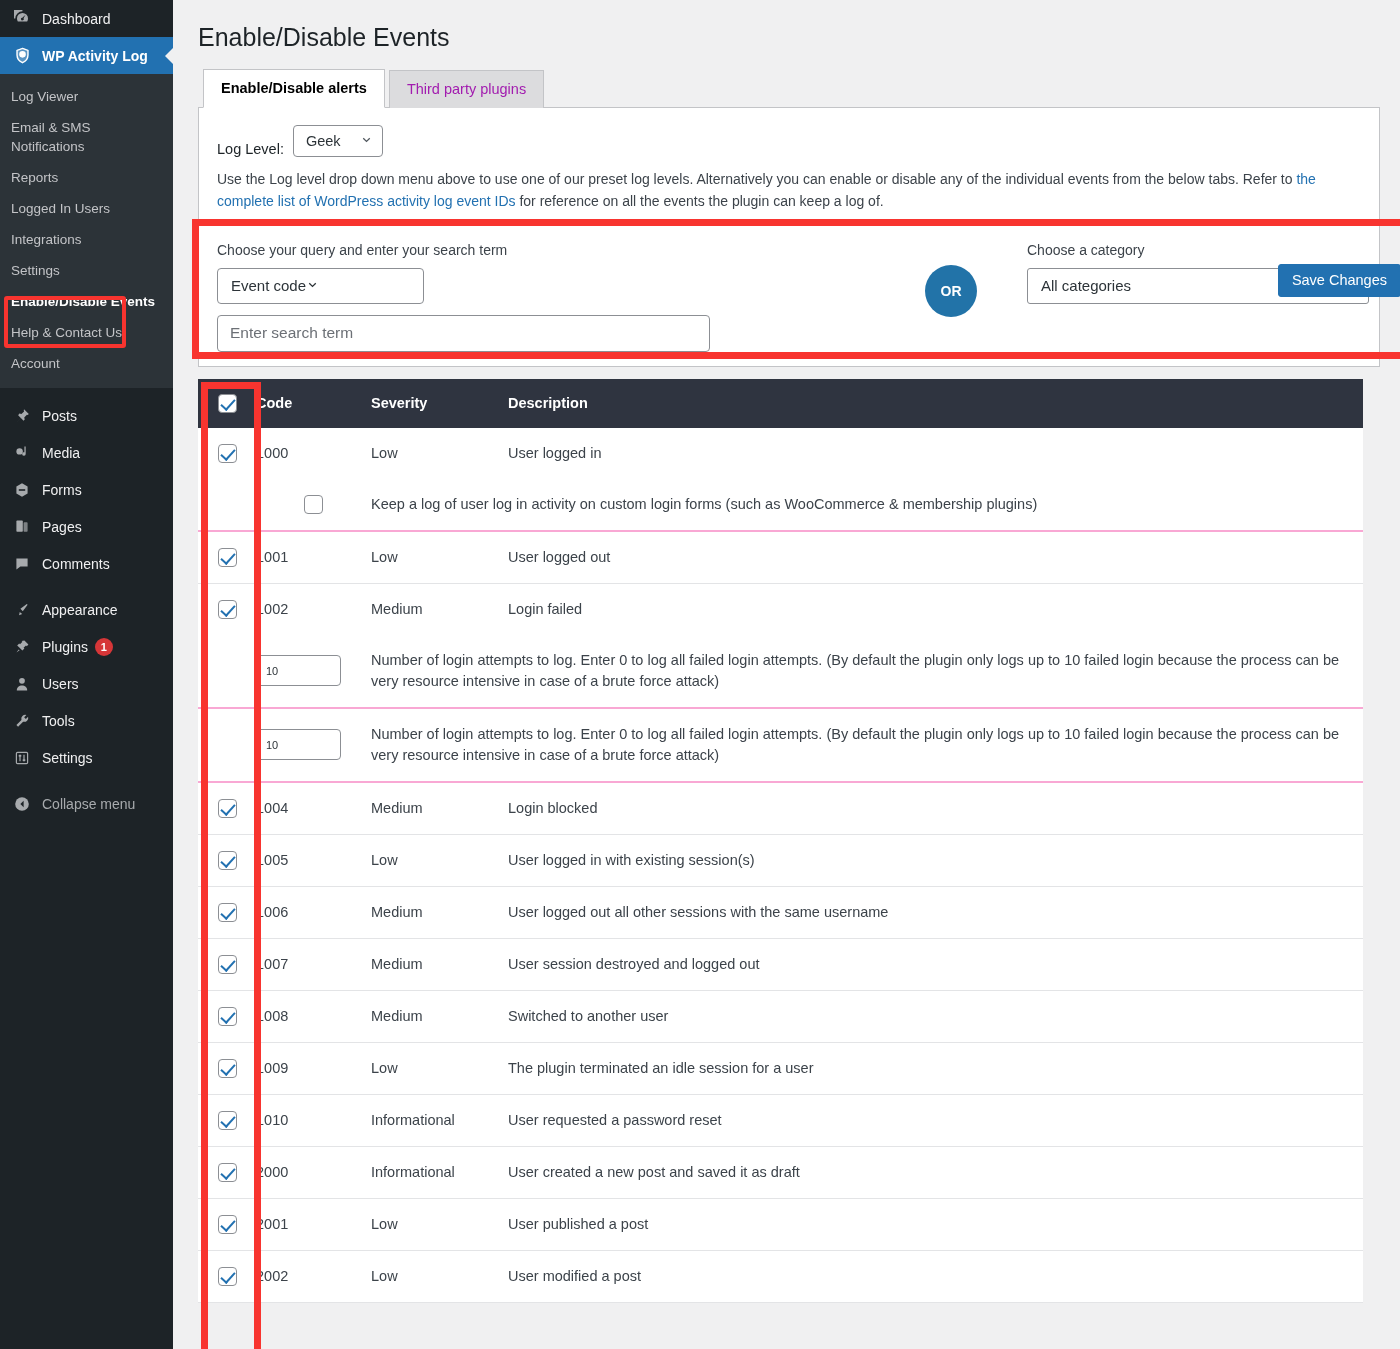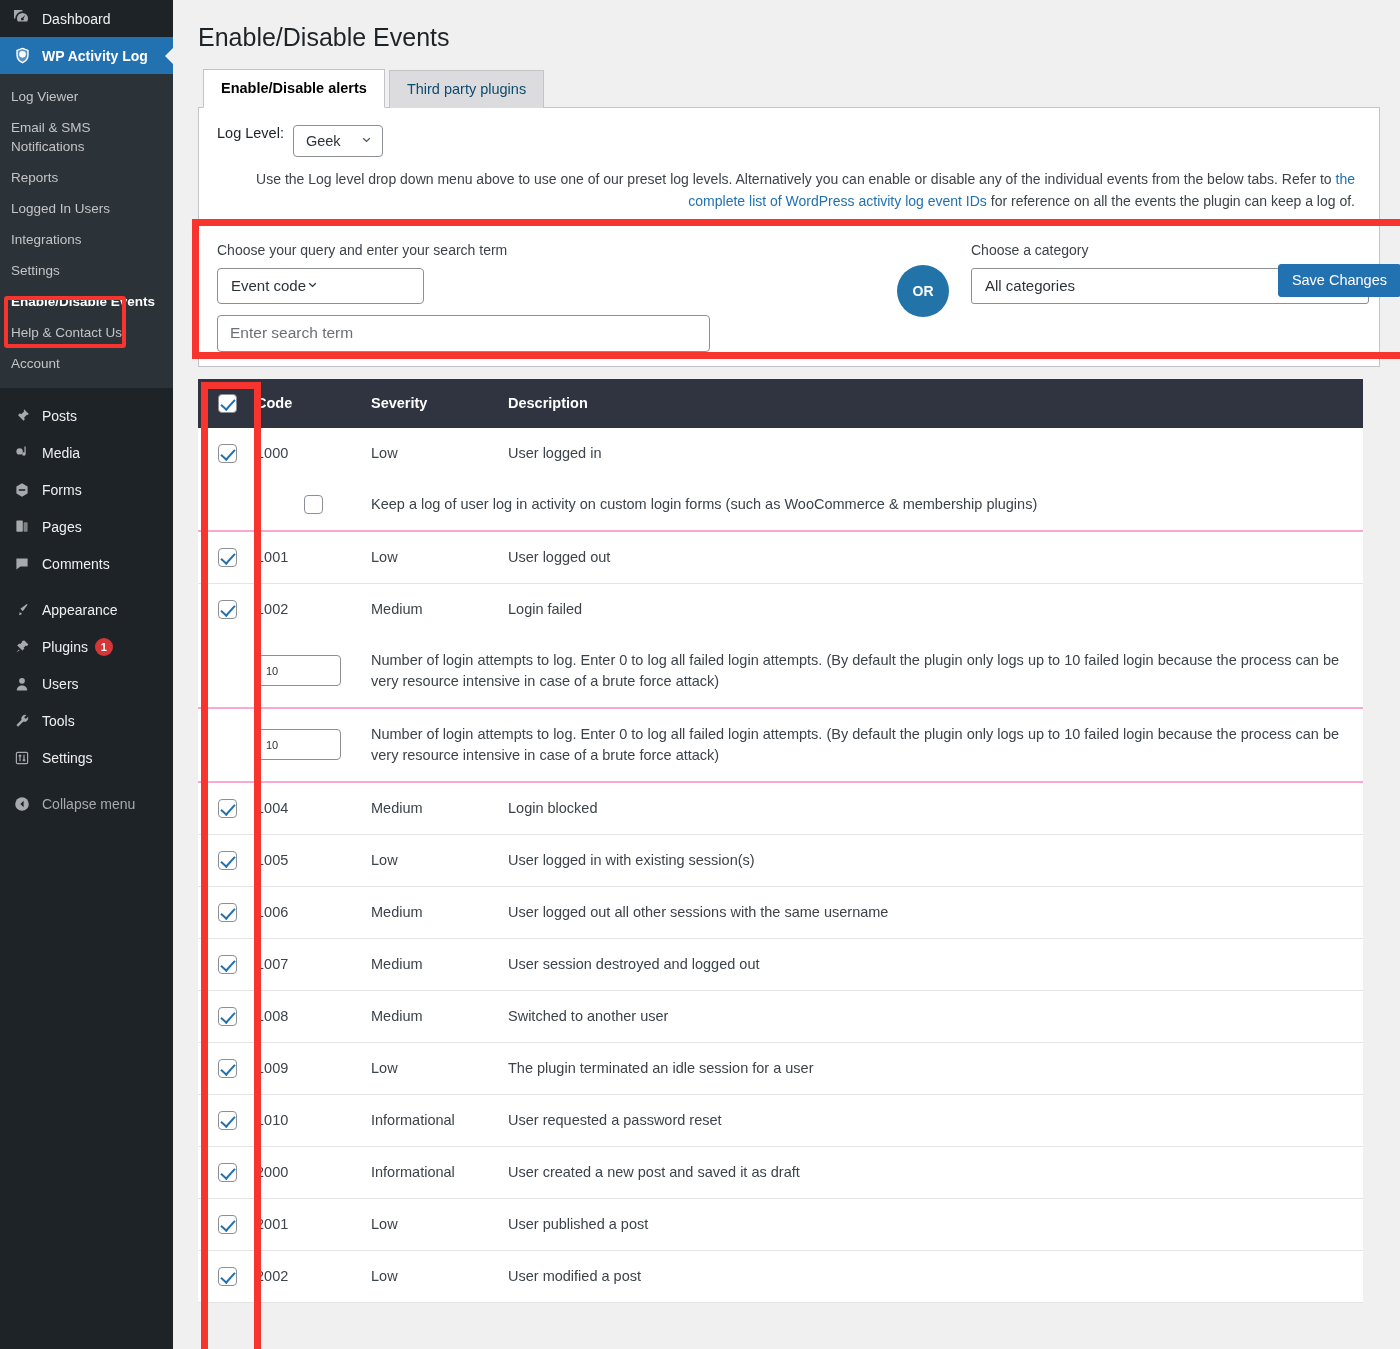--- a/index.html
+++ b/index.html
@@ -106,21 +106,21 @@
   .tabs {
     display: flex;
     align-items: flex-end;
     border-bottom: 1px solid #c3c4c7;
     margin-bottom: 0;
     padding-left: 5px;
   }
   .tab {
     padding: 10px 17px 11px 17px;
     font-size: 14.5px;
-    color: #0c4a6e;
+    color: #a21caf;
     background: #dcdcde;
     border: 1px solid #c3c4c7;
     border-bottom: none;
     margin-right: 4px;
     cursor: pointer;
     position: relative;
     bottom: -1px;
     line-height: 16px;
   }
   .tab.active {
@@ -131,21 +131,21 @@
   }
 
   
   .panel {
     background: #fff;
     border: 1px solid #c3c4c7;
     border-top: none;
     padding: 0;
   }
   .loglevel-row {
-    display: flex; align-items: flex-start;
+    display: flex; align-items: flex-end;
     padding: 17px 0 0 18px;
     font-size: 14.5px;
     color: #1d2327;
   }
   .loglevel-row .ll-label { margin-right: 9px; }
   .select-box {
     position: relative;
     display: inline-flex; align-items: center;
     background: #fff;
     border: 1px solid #8c8f94;
@@ -162,31 +162,31 @@
     transform: translateY(-50%);
     pointer-events: none;
     color: #50575e;
   }
   .desc {
     padding: 11px 24px 16px 18px;
     font-size: 14px;
     color: #3c434a;
     line-height: 22px;
     max-width: 1185px;
-    text-align: right;
   }
   .desc a { color: #2271b1; text-decoration: none; }
 
   
   .filter-block {
     position: relative;
     display: flex;
     align-items: flex-start;
     padding: 14px 0 14px 18px;
     background: #fff;
+    gap: 28px;
   }
   .filter-left { width: 680px; }
   .fl-label, .fr-label {
     font-size: 14px;
     color: #3c434a;
     margin-bottom: 10px;
     display: block;
   }
   .select-wide {
     width: 207px; height: 36px;

